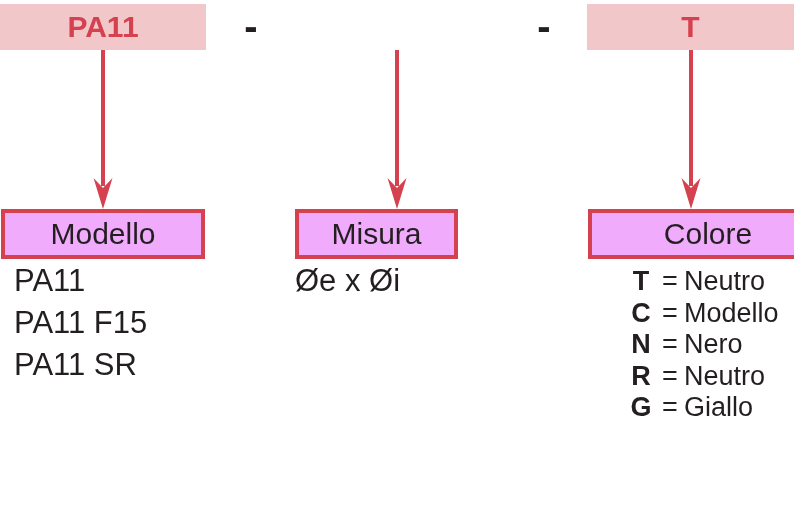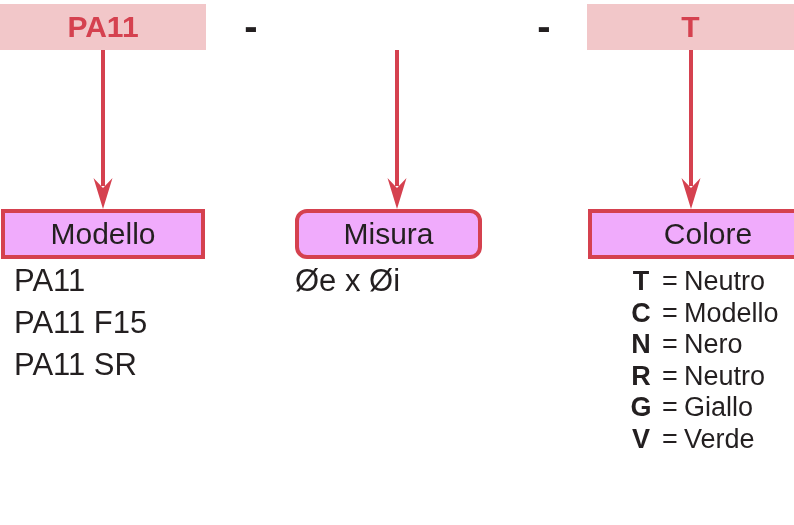--- a/index.html
+++ b/index.html
@@ -62,21 +62,21 @@
     height: 50px;
     background: #f0abfc;
     border: 4px solid #d5414f;
     box-sizing: border-box;
     font-size: 30px;
     text-align: center;
     line-height: 42px;
     color: #231f20;
   }
   .label-box.l1 { left: 1px;   width: 204px; }
-  .label-box.l2 { left: 295px; width: 187px; border-radius: 12px; }
+  .label-box.l2 { left: 295px; width: 163px; }
   .label-box.l3 { left: 588px; width: 240px; }
   
   .model-list {
     position: absolute;
     left: 14px;
     top: 260px;
     font-size: 31px;
     line-height: 42px;
     white-space: nowrap;
   }
@@ -157,18 +157,15 @@
     </div>
     <div class="color-row">
       <span class="letter">N</span><span class="eq">=</span><span>Nero</span>
     </div>
     <div class="color-row">
       <span class="letter">R</span><span class="eq">=</span><span>Neutro</span>
     </div>
     <div class="color-row">
       <span class="letter">G</span><span class="eq">=</span><span>Giallo</span>
     </div>
-    <div class="color-row">
-      <span class="letter">V</span><span class="eq">=</span><span>Verde</span>
-    </div>
   </div>
 
 </div>
 
 </body></html>

